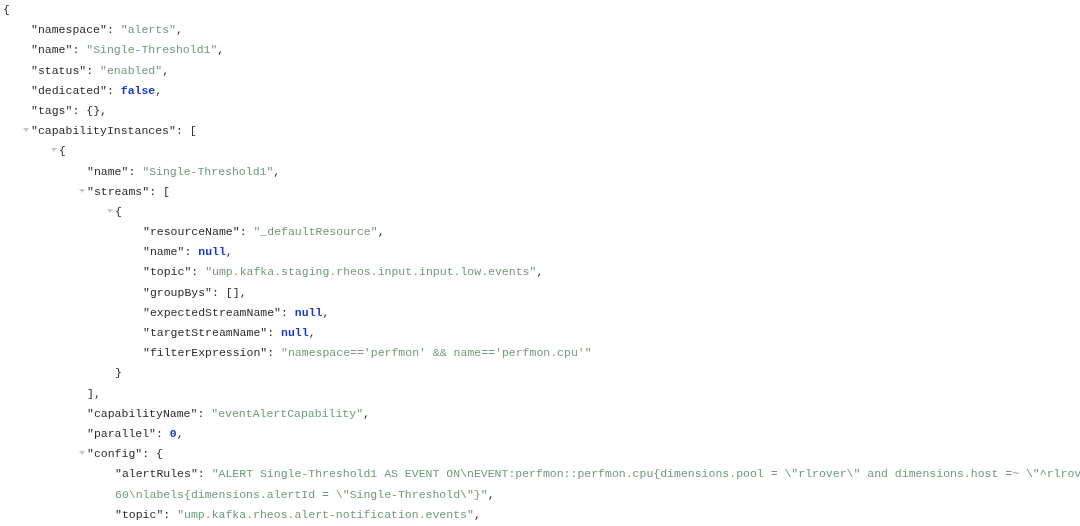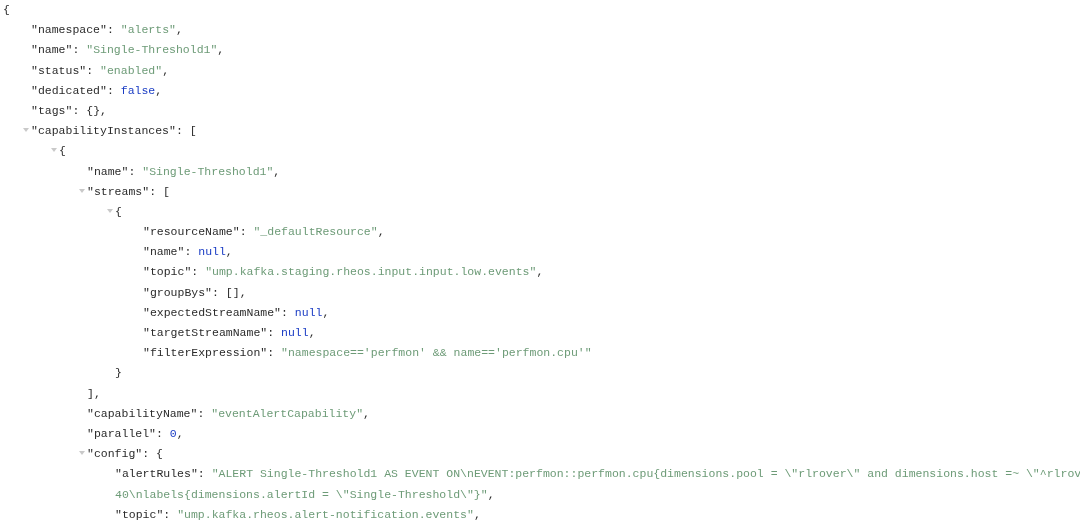--- a/index.html
+++ b/index.html
@@ -70,21 +70,21 @@
     top: -1px;
   }
   .tri-slot {
     display: inline-block;
     width: 11px;
     text-align: center;
   }
 
   .key      { color: #2b2b2b; }
   .str      { color: #6d9b77; }
-  .lit      { color: #1a3cc4; font-weight: normal; text-align: right; }
+  .lit      { color: #1a3cc4; font-weight: bold; text-align: right; }
   .punct    { color: #2b2b2b; }
 </style>
 </head>
 <body>
 
 <div id="json-viewer">
   <div class="guides">
       <div class="guide" style="left: 5px; background: rgb(232, 232, 232);"></div>
       <div class="guide" style="left: 33px; background: rgb(232, 232, 232);"></div>
       <div class="guide" style="left: 61px; background: rgb(232, 232, 232);"></div>
@@ -111,17 +111,17 @@
       <div class="line"><span class="tri-slot" style="margin-left: 132px;"></span><span class="key">"groupBys"</span><span class="punct">: </span><span class="punct">[],</span></div>
       <div class="line"><span class="tri-slot" style="margin-left: 132px;"></span><span class="key">"expectedStreamName"</span><span class="punct">: </span><span class="lit">null</span><span class="punct">,</span></div>
       <div class="line"><span class="tri-slot" style="margin-left: 132px;"></span><span class="key">"targetStreamName"</span><span class="punct">: </span><span class="lit">null</span><span class="punct">,</span></div>
       <div class="line"><span class="tri-slot" style="margin-left: 132px;"></span><span class="key">"filterExpression"</span><span class="punct">: </span><span class="str">"namespace=='perfmon' &amp;&amp; name=='perfmon.cpu'"</span></div>
       <div class="line"><span class="tri-slot" style="margin-left: 104px;"></span><span class="punct">}</span></div>
       <div class="line"><span class="tri-slot" style="margin-left: 76px;"></span><span class="punct">],</span></div>
       <div class="line"><span class="tri-slot" style="margin-left: 76px;"></span><span class="key">"capabilityName"</span><span class="punct">: </span><span class="str">"eventAlertCapability"</span><span class="punct">,</span></div>
       <div class="line"><span class="tri-slot" style="margin-left: 76px;"></span><span class="key">"parallel"</span><span class="punct">: </span><span class="lit">0</span><span class="punct">,</span></div>
       <div class="line"><span class="tri-slot" style="margin-left: 76px;"><span class="tri" style="border-top-color: rgb(201, 201, 201);"></span></span><span class="key">"config"</span><span class="punct">: {</span></div>
       <div class="line"><span class="tri-slot" style="margin-left: 104px;"></span><span class="key">"alertRules"</span><span class="punct">: </span><span class="str">"ALERT Single-Threshold1 AS EVENT ON\nEVENT:perfmon::perfmon.cpu{dimensions.pool = \"rlrover\" and dimensions.host =~ \"^rlrover.*\"} &gt;</span></div>
-      <div class="line"><span class="tri-slot" style="margin-left: 104px;"></span><span class="str">40\nlabels{dimensions.alertId = \"Single-Threshold\"}"</span><span class="punct">,</span></div>
+      <div class="line"><span class="tri-slot" style="margin-left: 104px;"></span><span class="str">60\nlabels{dimensions.alertId = \"Single-Threshold\"}"</span><span class="punct">,</span></div>
       <div class="line"><span class="tri-slot" style="margin-left: 104px;"></span><span class="key">"topic"</span><span class="punct">: </span><span class="str">"ump.kafka.rheos.alert-notification.events"</span><span class="punct">,</span></div>
       <div class="line"><span class="tri-slot" style="margin-left: 104px;"></span></div>
     </div>
 </div>
 
 </body></html>

